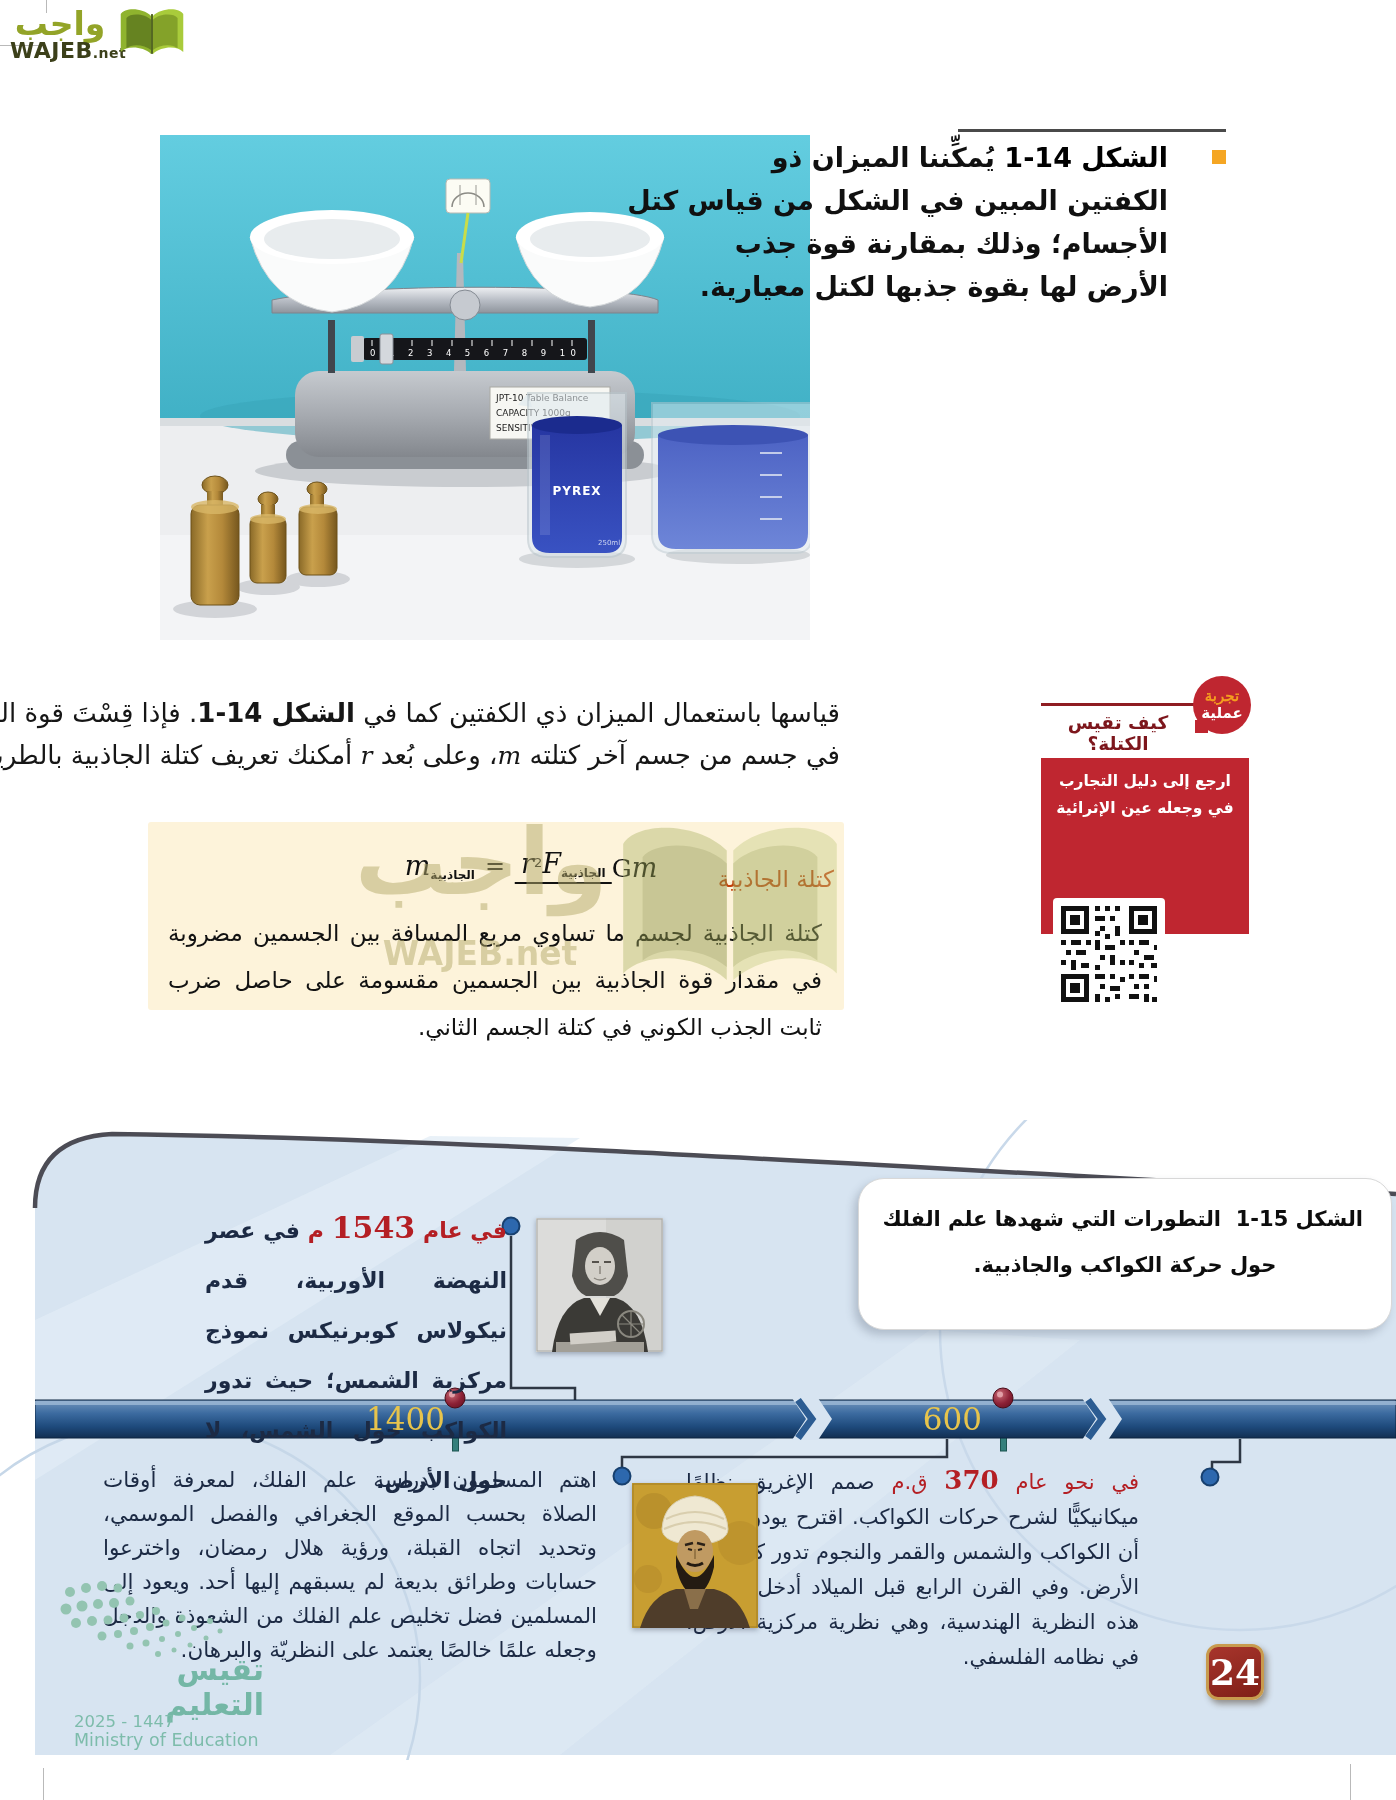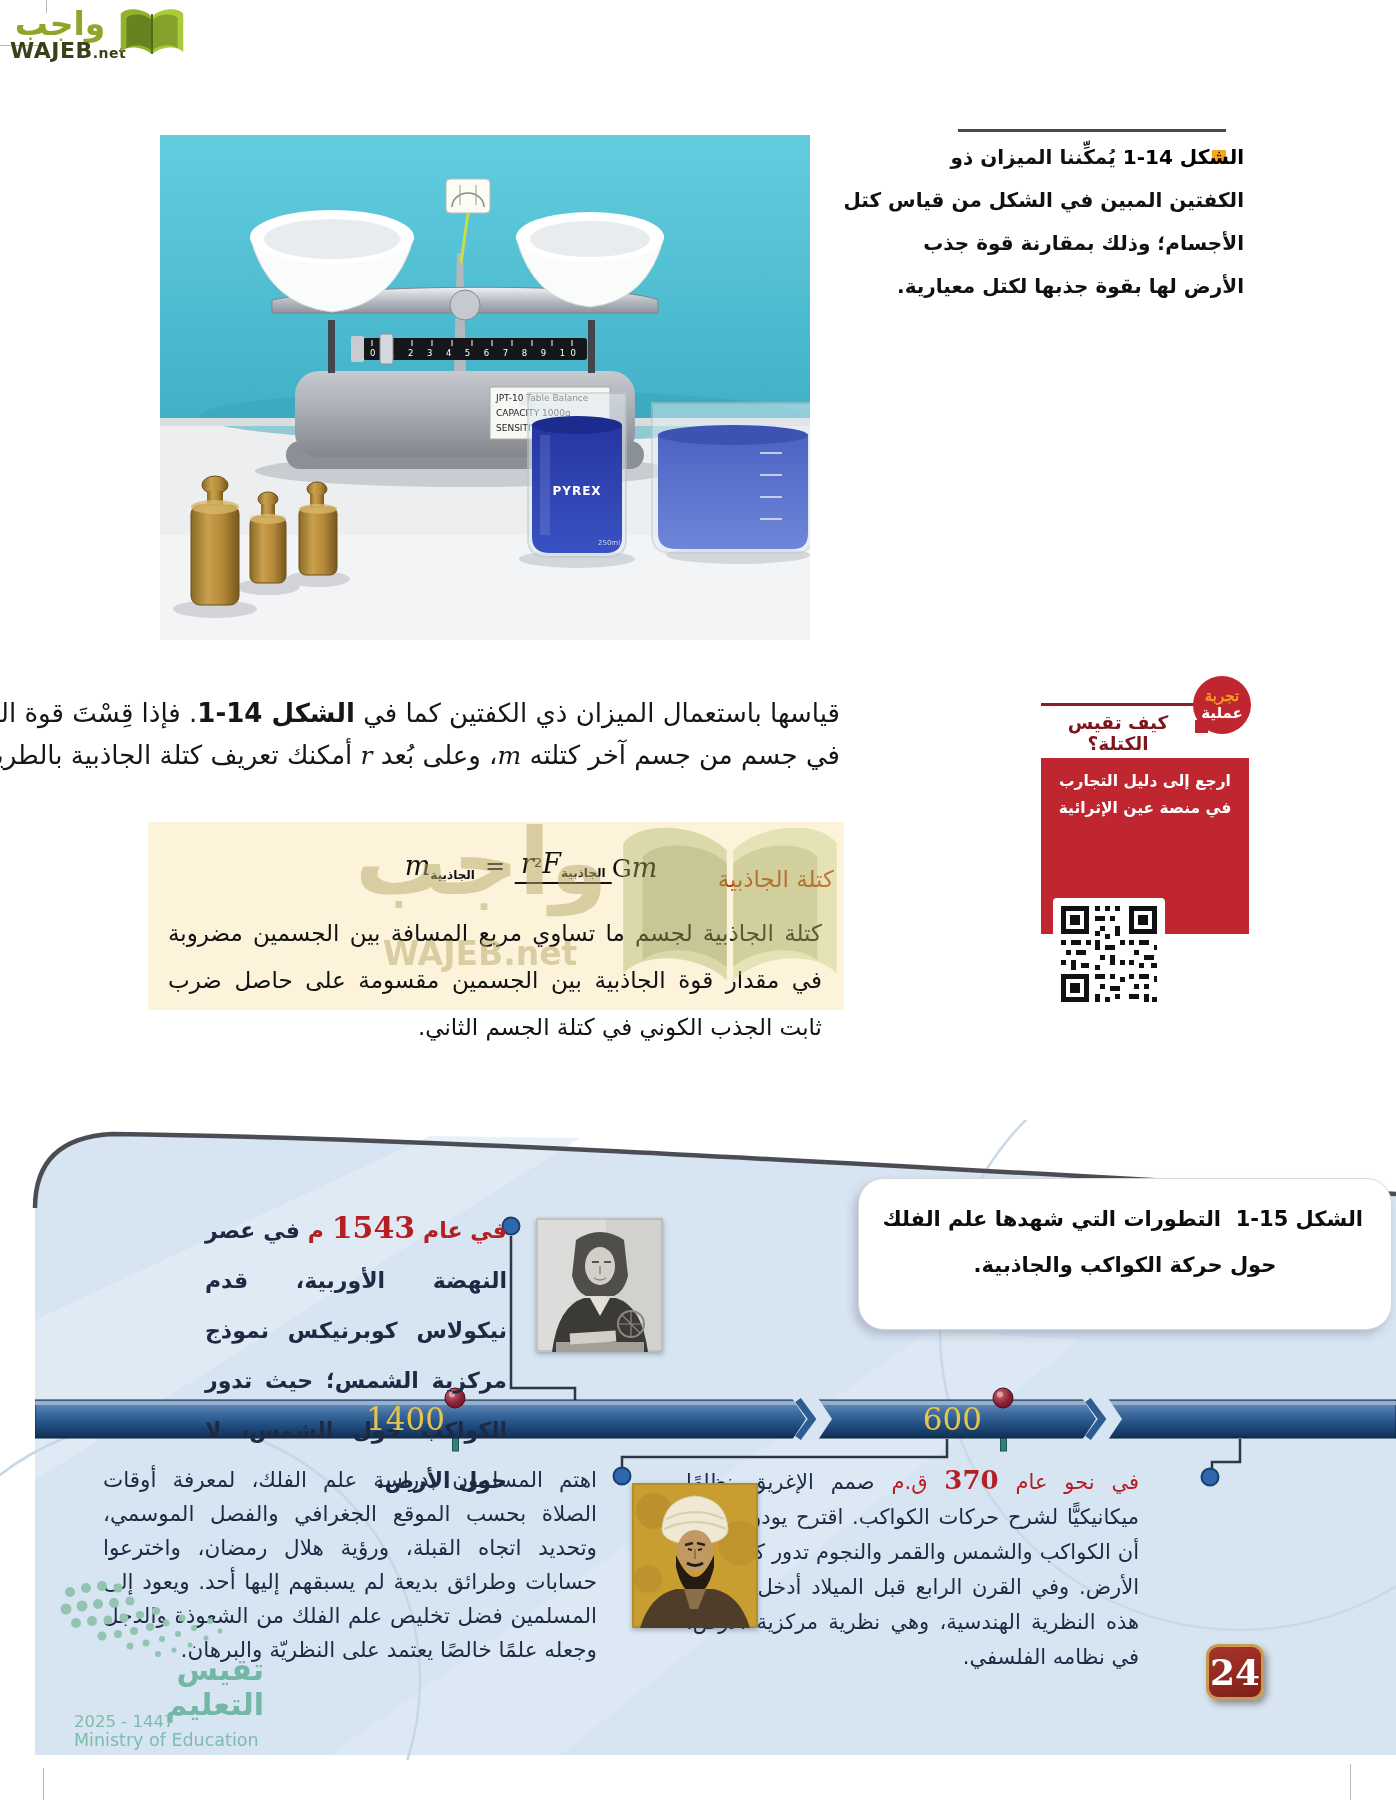--- a/index.html
+++ b/index.html
@@ -16,21 +16,21 @@
   .site-logo{left:10px;top:2px;width:180px;height:64px;display:flex;align-items:center;gap:6px;flex-direction:row;}
   .site-logo .txt{width:100px;text-align:center;line-height:1;}
   .site-logo .ar-name{font-size:33px;font-weight:bold;color:#93a428;}
   .site-logo .en-name{font-size:22px;font-weight:bold;color:#3c401a;letter-spacing:.5px;}
   .site-logo .en-name .tld{font-size:14px;}
   .cropline{background:#b9b9b9;}
 
   
   .fig14-rule{left:958px;top:129px;width:268px;height:3px;background:#4a4a4a;}
   .fig14-bullet{left:1212px;top:150px;width:14px;height:14px;background:#f5a623;}
-  .fig14-caption{left:876px;top:136px;width:368px;font-size:20px;line-height:43px;
+  .fig14-caption{left:800px;top:136px;width:368px;font-size:27px;line-height:43px;
     font-weight:bold;color:#101010;text-align:right;}
   .fig14-caption .lbl{color:#000;}
 
   
   .intro{left:146px;top:692px;width:694px;color:#161616;font-size:26px;line-height:42px;text-align:right;}
   .intro b{font-weight:bold;}
   .intro .sym{font-family:"DejaVu Serif",serif;font-style:italic;font-size:25px;}
 
   
   .eqbox{left:148px;top:822px;width:696px;height:188px;background:#fdf3da;border-radius:3px;}
@@ -268,21 +268,21 @@
     <path d="M39,12 C48,3 67,3 71,10 L71,50 C64,43 48,44 39,52 Z" fill="#c3c97e" opacity=".8"></path>
     <path d="M37,16 C30,9 15,9 11,14 L11,46 C17,41 30,42 37,48 Z" fill="#8a9147" opacity=".8"></path>
     <path d="M39,16 C46,9 61,9 65,14 L65,46 C59,41 46,42 39,48 Z" fill="#9aa455" opacity=".8"></path>
   </svg>
 </div>
 
 <div class="abs expbox">
   <div class="exp-topline"></div>
   <div class="exp-title rtl">كيف تقيس الكتلة؟</div>
   <div class="exp-body">
-    <div class="bodytxt rtl">ارجع إلى دليل التجارب في منصة عين الإثرائية</div>
+    <div class="bodytxt rtl">ارجع إلى دليل التجارب في وجعله عين الإثرائية</div>
     <div class="qr-plate">
       <svg width="112" height="112" viewBox="0 0 112 112">
         <g transform="translate(8,8)">
           <g fill="#111111">
             <rect x="0" y="0" width="28" height="28"></rect>
               <rect x="68" y="0" width="28" height="28"></rect>
               <rect x="0" y="68" width="28" height="28"></rect>
           </g>
           <g fill="#ffffff">
             <rect x="5" y="5" width="18" height="18"></rect>

